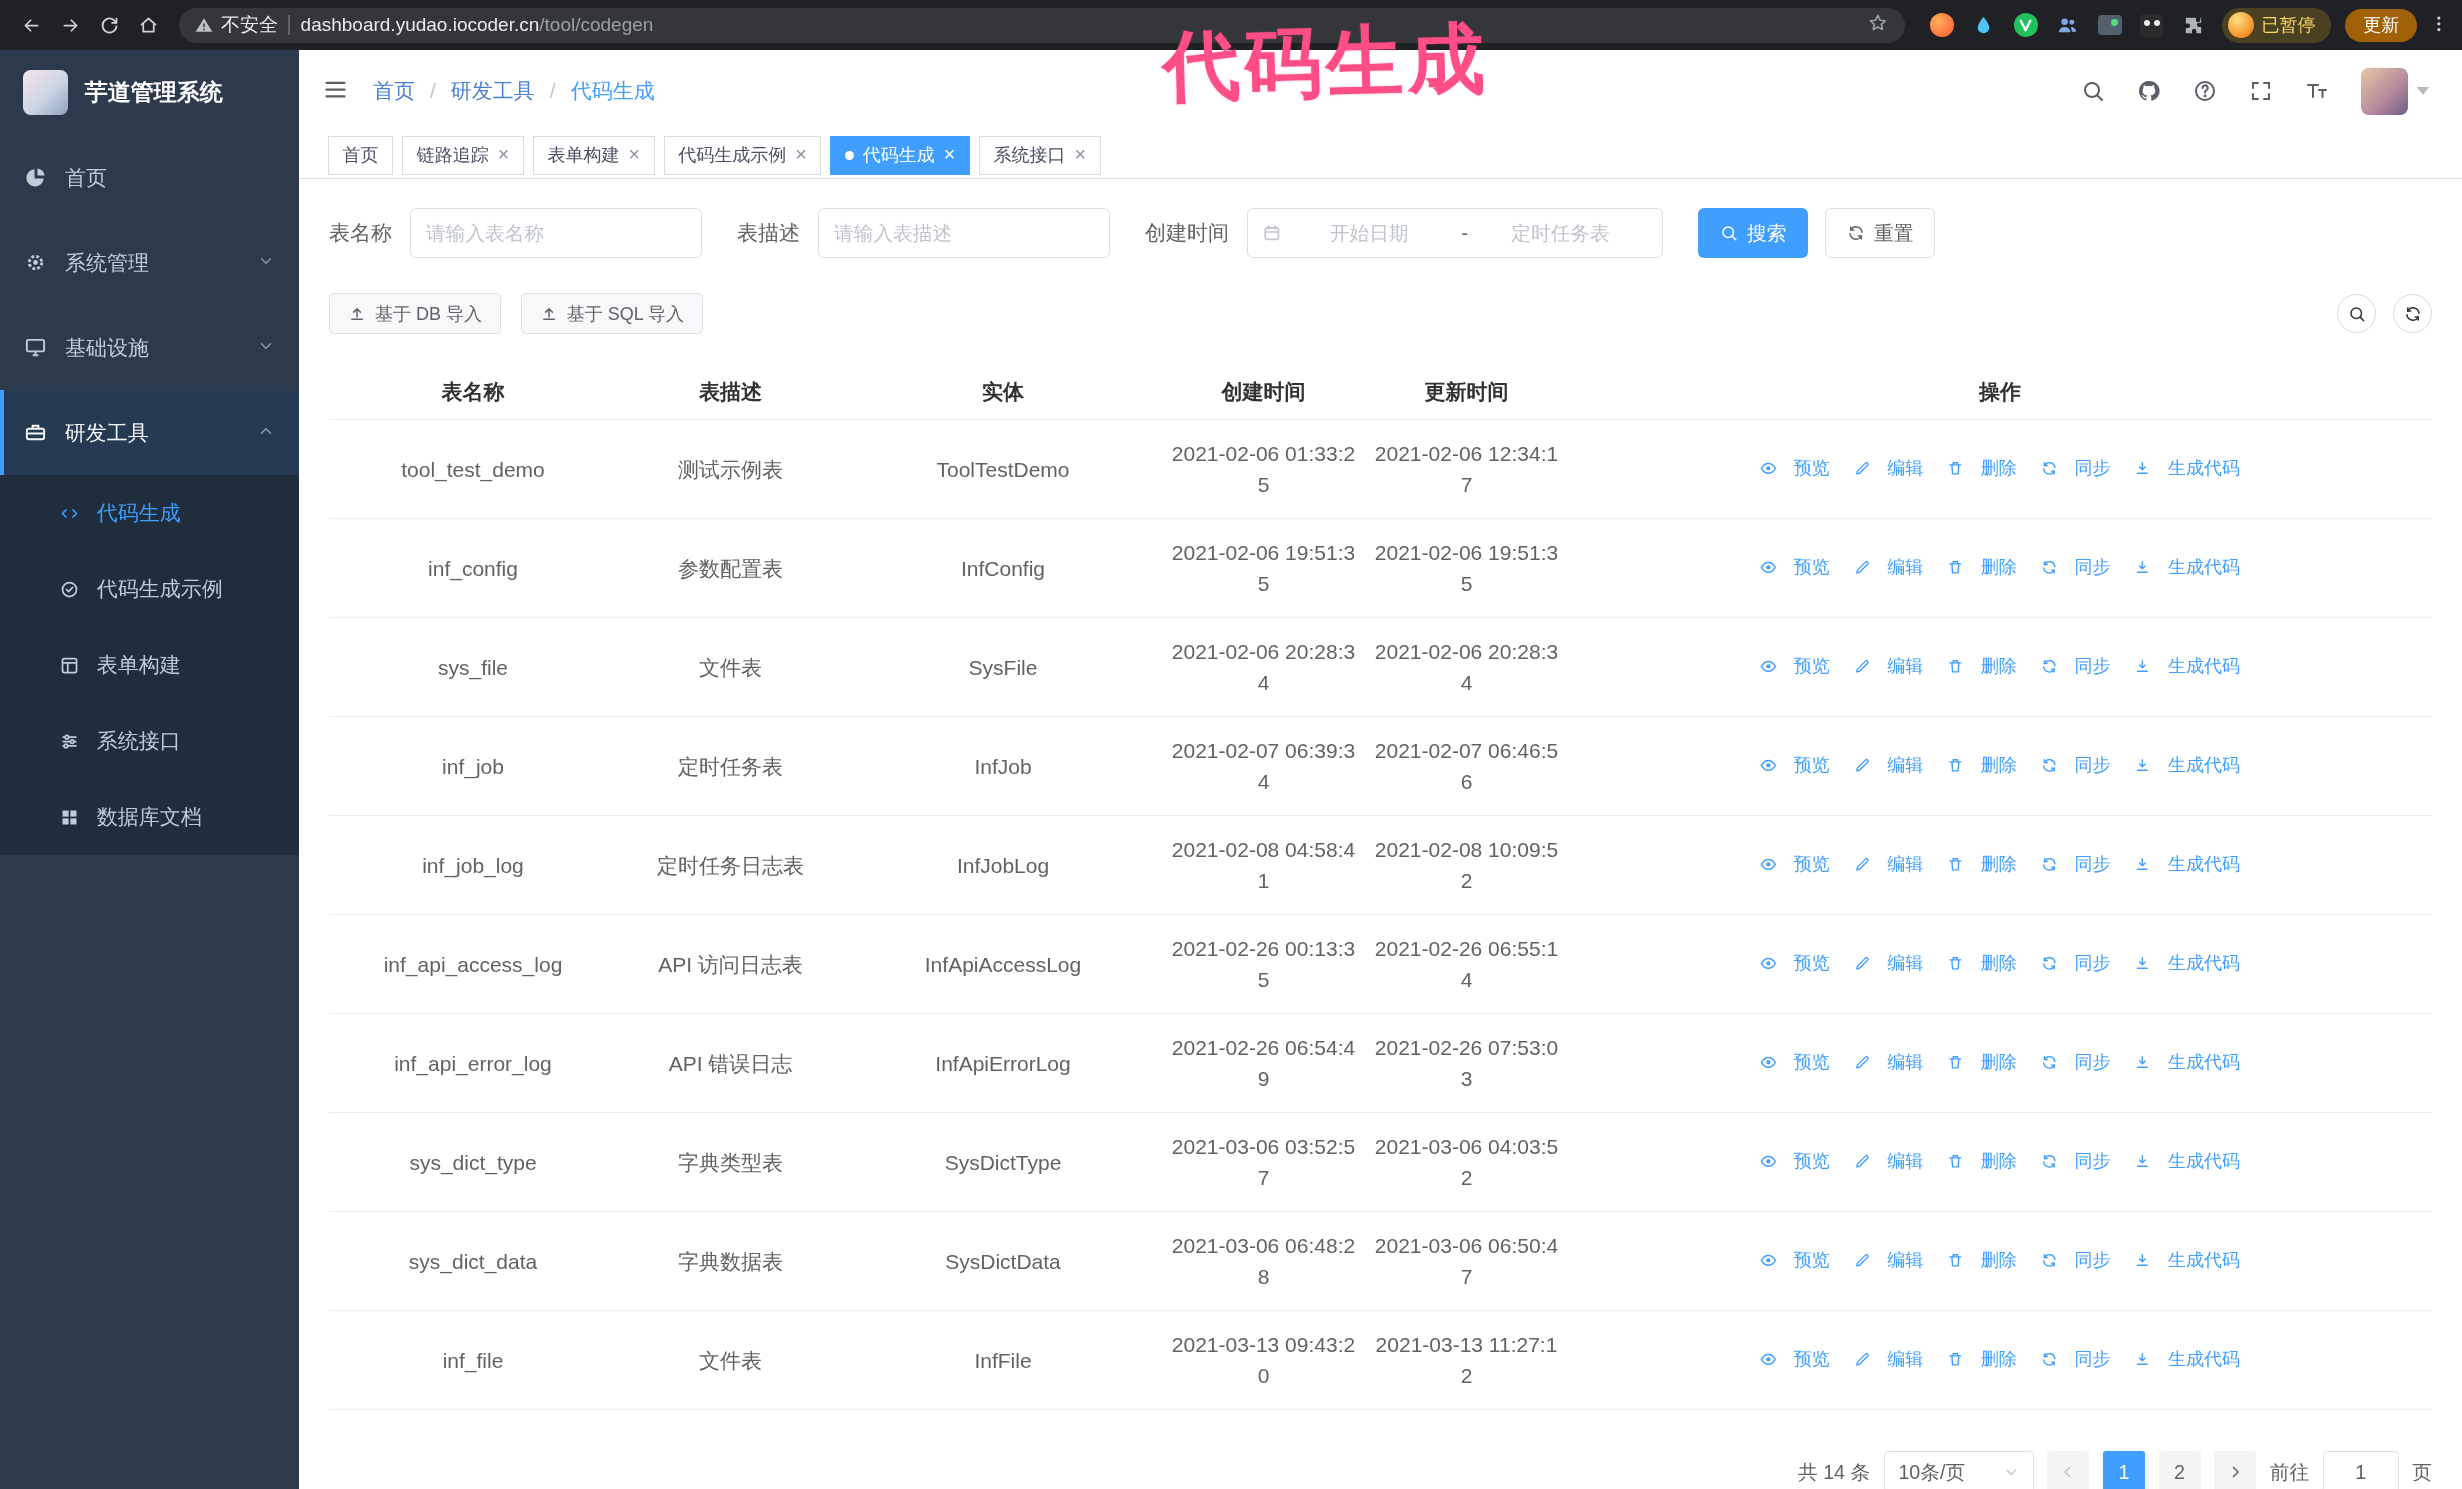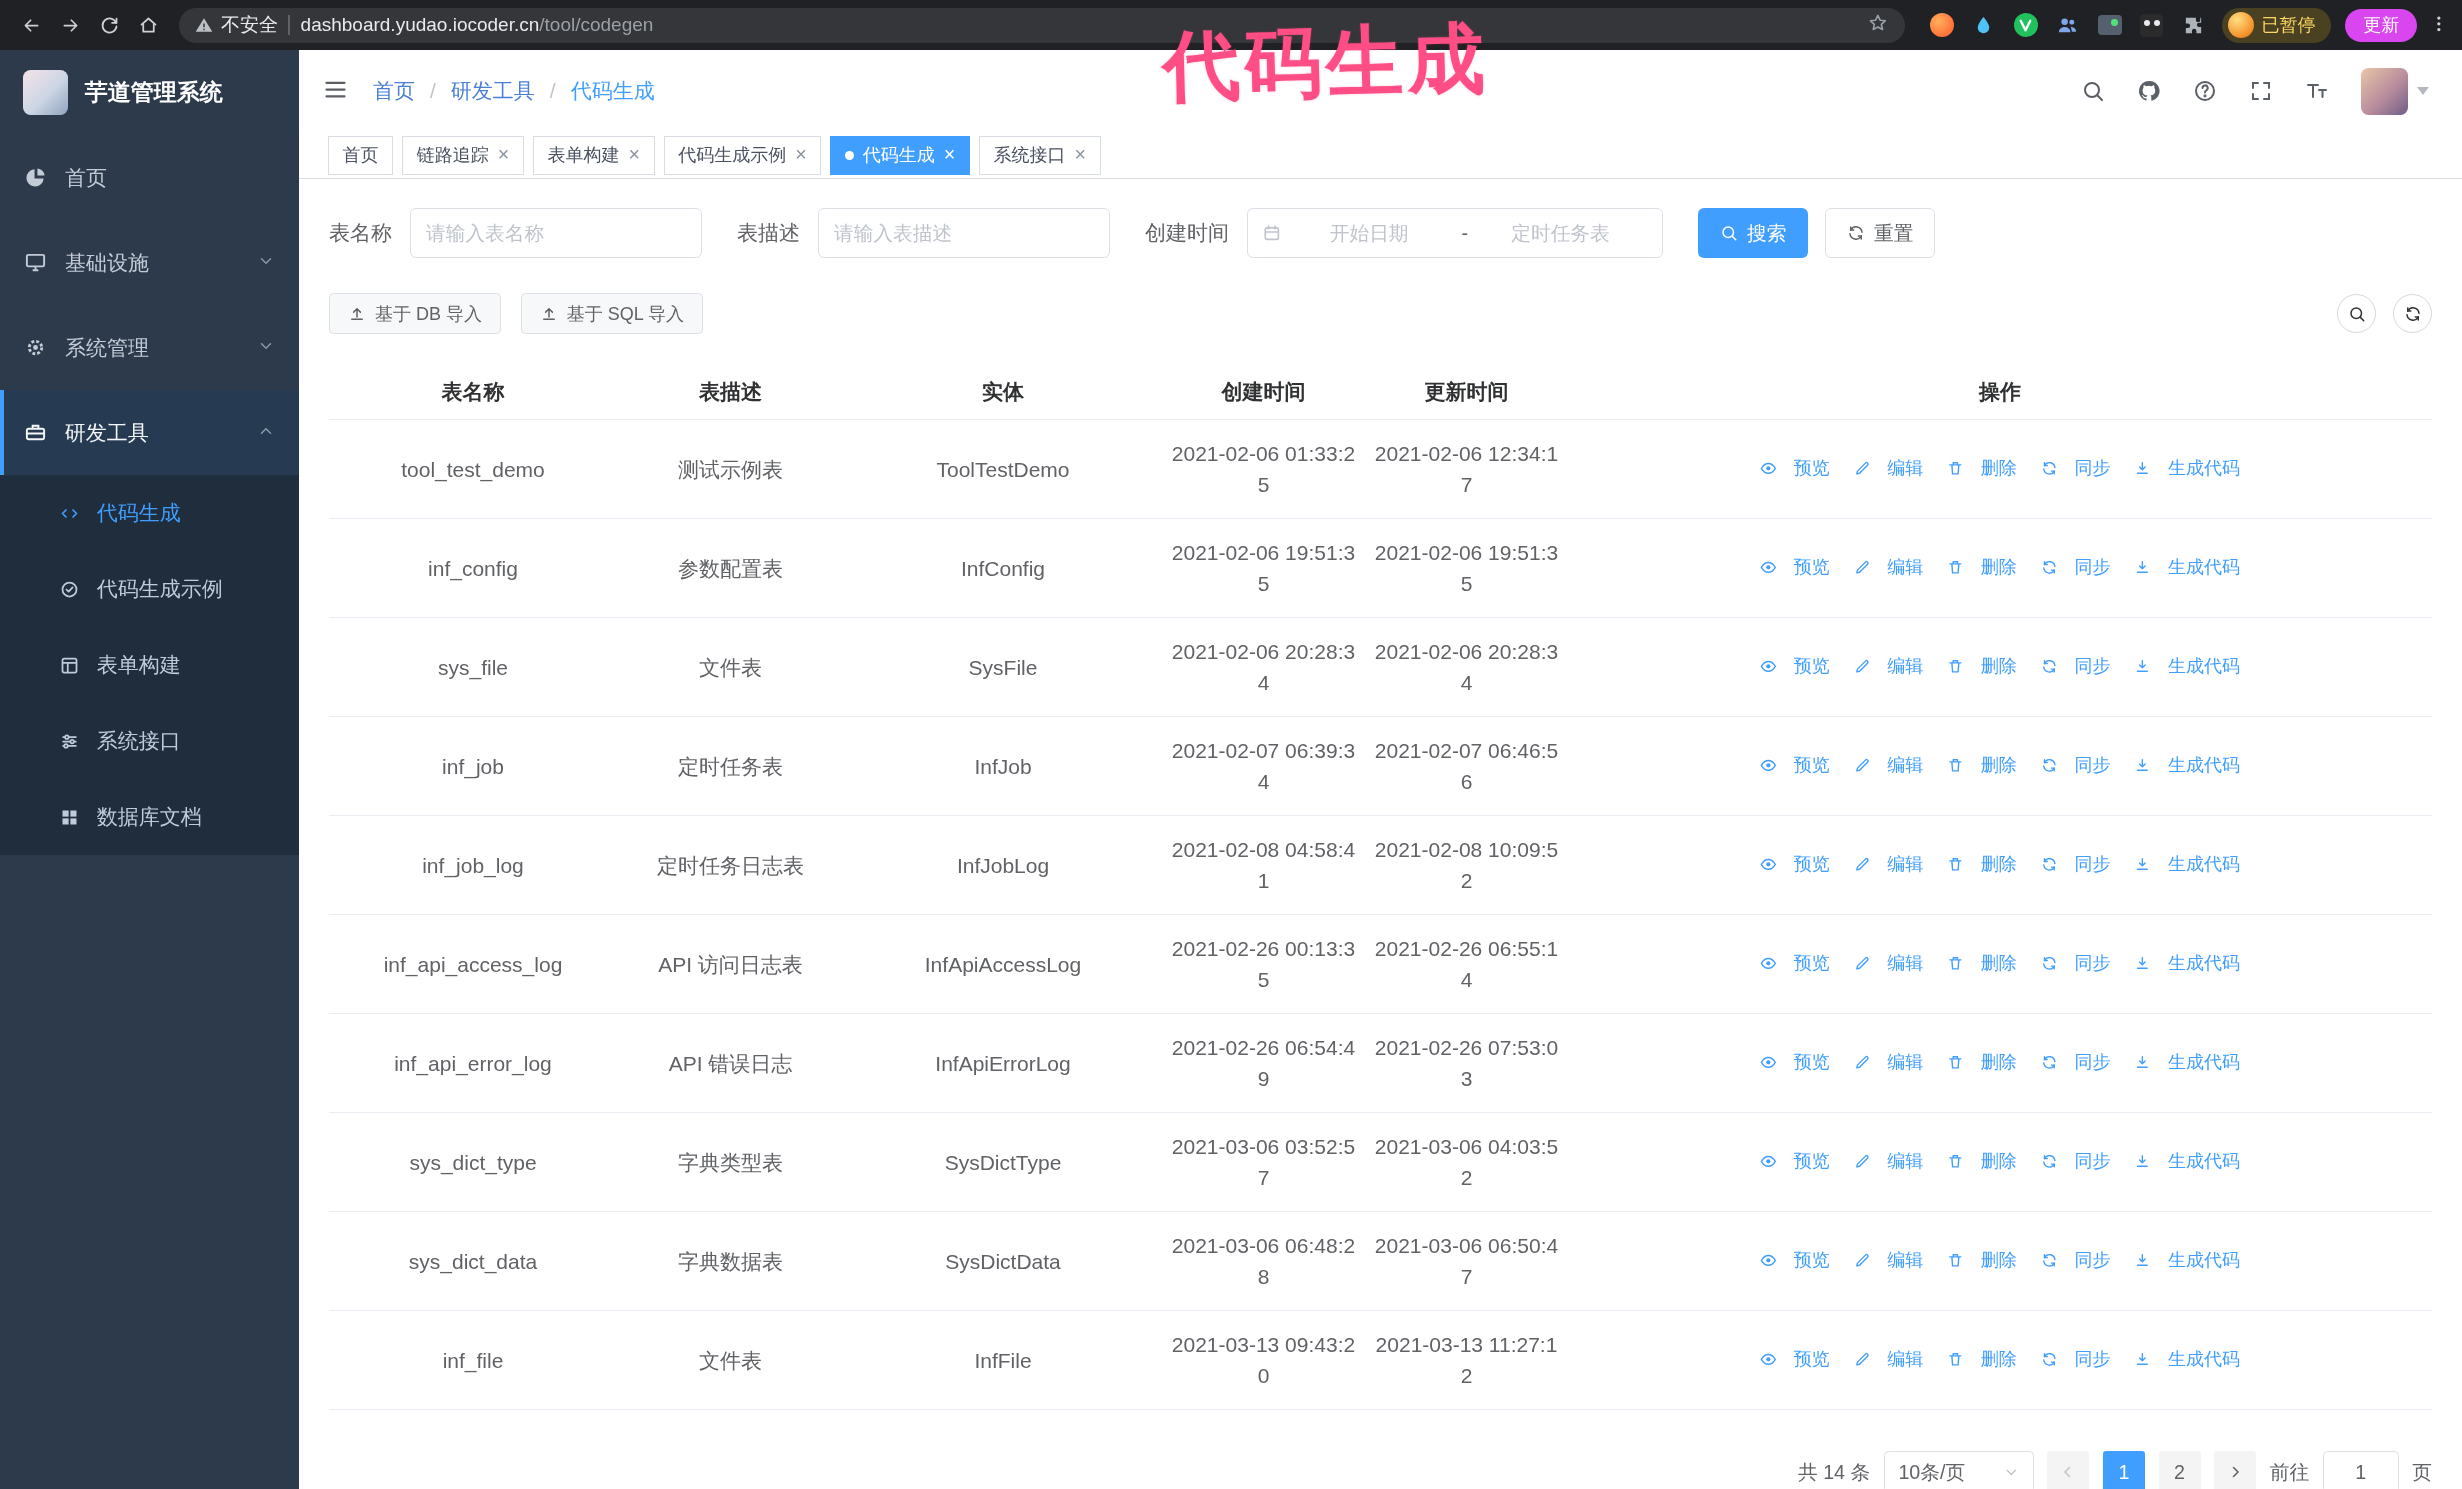--- a/index.html
+++ b/index.html
@@ -24,21 +24,21 @@
   .ext-ic svg{width:23px;height:23px}
   .ic-fox{width:24px;height:24px;border-radius:50%;background:radial-gradient(circle at 35% 35%,#ffb05c,#ff7139 70%);}
   .ic-v{width:24px;height:24px;border-radius:50%;background:#21c25e;display:flex;align-items:center;justify-content:center;}
   .ic-screen{width:24px;height:19.7px;border-radius:3.8px;background:#55606e;position:relative;}
   .ic-screen::after{content:"";position:absolute;right:3.8px;top:3.8px;width:6.8px;height:6.8px;border-radius:50%;background:#51e07e;}
   .ic-monkey{width:23px;height:23px;border-radius:4.5px;background:#2b2b2b;position:relative;}
   .ic-monkey::before,.ic-monkey::after{content:"";position:absolute;top:6.8px;width:6px;height:6px;border-radius:50%;background:#e8eaed;}
   .ic-monkey::before{left:3.8px}.ic-monkey::after{right:3.8px}
   .chip{height:35px;border-radius:17.4px;background:#4a4122;display:flex;align-items:center;gap:7.6px;padding:0 15px 0 6px;color:#fdd663;font-size:18px;cursor:pointer;flex:0 0 auto;}
   .chip-av{width:26px;height:26px;border-radius:50%;background:radial-gradient(circle at 35% 30%,#ffe082,#ef6c00);}
-  .update-pill{height:33px;border-radius:16.7px;background:#d946ef;color:#fff;font-size:18px;display:flex;align-items:center;padding:0 18px;margin-left:10.6px;cursor:pointer;flex:0 0 auto;}
+  .update-pill{height:33px;border-radius:16.7px;background:#a16207;color:#fff;font-size:18px;display:flex;align-items:center;padding:0 18px;margin-left:10.6px;cursor:pointer;flex:0 0 auto;}
   .kebab{color:#cdd1d6;margin-left:7.6px;flex:0 0 auto;}
   .kebab svg{width:19.7px;height:19.7px}
 
   
   .annotation{position:absolute;top:12px;left:1326px;transform:translateX(-50%) rotate(-1.5deg);
     font-size:77px;font-weight:700;color:#ff4d85;letter-spacing:4.5px;z-index:99;pointer-events:none;
     text-shadow:0 0 2.3px rgba(255,77,133,.35);}
 
   
   .app{display:flex;height:1440px;}
@@ -231,35 +231,35 @@
       </div>
 
       <div class="menu-item">
         <svg viewBox="0 0 24 24" fill="currentColor">
             <path d="M11 3.5A9 9 0 1 0 20.5 13H11z"></path>
             <path d="M14 2.5a8 8 0 0 1 7.5 7.5H14z"></path>
           </svg>
         <span>首页</span>
       </div>
       <div class="menu-item">
+        <svg viewBox="0 0 24 24" fill="none" stroke="currentColor">
+            <circle cx="12" cy="12" r="6.5" stroke-width="3" stroke-dasharray="3 2.1"></circle>
+            <circle cx="12" cy="12" r="2.5" fill="currentColor" stroke="none"></circle>
+          </svg>
+        <span>系统管理</span>
+        <span class="chev"><svg viewBox="0 0 24 24" fill="none" stroke="currentColor" stroke-width="2" stroke-linecap="round">
+              <path d="M6 9l6 6 6-6"></path>
+            </svg></span>
+      </div>
+      <div class="menu-item">
         <svg viewBox="0 0 24 24" fill="none" stroke="currentColor" stroke-width="2">
             <rect x="3" y="4" width="18" height="12" rx="1.5"></rect>
             <path d="M9 20h6M12 16v4"></path>
           </svg>
         <span>基础设施</span>
-        <span class="chev"><svg viewBox="0 0 24 24" fill="none" stroke="currentColor" stroke-width="2" stroke-linecap="round">
-              <path d="M6 9l6 6 6-6"></path>
-            </svg></span>
-      </div>
-      <div class="menu-item">
-        <svg viewBox="0 0 24 24" fill="none" stroke="currentColor">
-            <circle cx="12" cy="12" r="6.5" stroke-width="3" stroke-dasharray="3 2.1"></circle>
-            <circle cx="12" cy="12" r="2.5" fill="currentColor" stroke="none"></circle>
-          </svg>
-        <span>系统管理</span>
         <span class="chev"><svg viewBox="0 0 24 24" fill="none" stroke="currentColor" stroke-width="2" stroke-linecap="round">
               <path d="M6 9l6 6 6-6"></path>
             </svg></span>
       </div>
       <div class="menu-item open">
         <svg viewBox="0 0 24 24" fill="none" stroke="currentColor" stroke-width="2">
             <rect x="3" y="8" width="18" height="11" rx="2"></rect>
             <path d="M9 8V5h6v3M3 13h18"></path>
           </svg>
         <span>研发工具</span>

